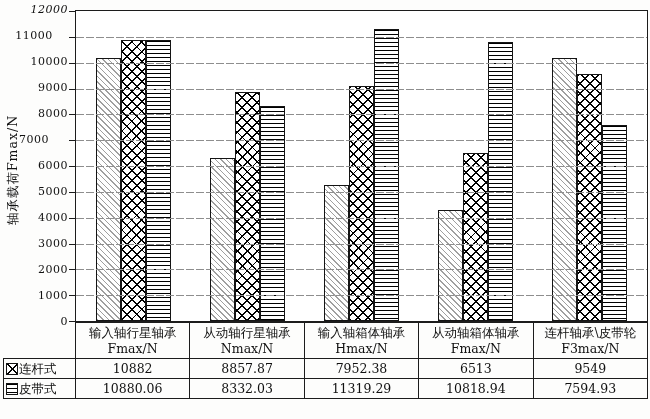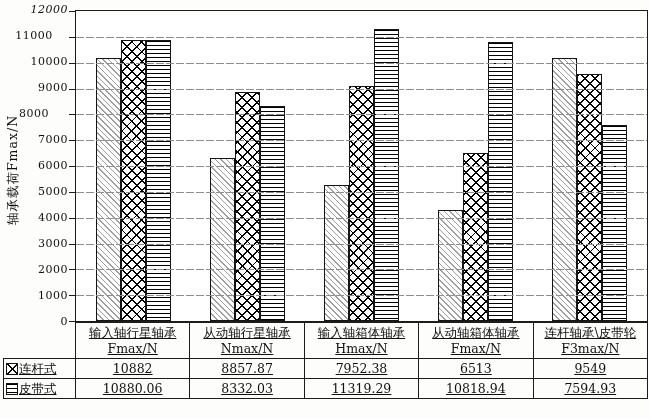--- a/index.html
+++ b/index.html
@@ -37,21 +37,21 @@
   }
   .y-title{
     position:absolute;left:13px;top:170px;
     transform:translate(-50%,-50%) rotate(-90deg);
     transform-origin:center;white-space:nowrap;
     font-size:12.5px;letter-spacing:1px;
   }
   
   .table-wrap{position:absolute;left:3px;top:322px;width:645px;}
   table{width:100%;border-collapse:collapse;table-layout:fixed;font-size:12.5px;}
-  th,td{border:1px solid #1c1c1c;padding:0;text-align:center;font-weight:normal;overflow:hidden;text-decoration:underline;}
+  th,td{border:1px solid #1c1c1c;padding:0;text-align:center;font-weight:normal;overflow:hidden;}
   td.corner{border:none;background:transparent;}
   thead th{height:35px;line-height:16px;font-size:12.5px;}
   tbody th{height:19px;line-height:19px;text-align:left;padding-left:2px;white-space:nowrap;}
   tbody td{height:19px;line-height:19px;}
   .swatch{
     display:inline-block;width:10px;height:10px;border:1px solid #141414;
     background-color:#fff;vertical-align:-2px;margin-right:1px;
   }
 </style>
 </head>
@@ -60,22 +60,22 @@
 <div class="canvas">
   <div class="y-title">轴承载荷Fmax/N</div>
   <div class="gutter">
       <div class="ytick" style="top: calc(100% - 6px);">0</div>
       <div class="ytick" style="top: calc(91.6667% - 6px);">1000</div>
       <div class="ytick" style="top: calc(83.3333% - 6px);">2000</div>
       <div class="ytick" style="top: calc(75% - 6px);">3000</div>
       <div class="ytick" style="top: calc(66.6667% - 6px); padding-left: 32px;">4000</div>
       <div class="ytick" style="top: calc(58.3333% - 6px);">5000</div>
       <div class="ytick" style="top: calc(50% - 6px);">6000</div>
-      <div class="ytick" style="top: calc(41.6667% - 6px);">7000</div>
-      <div class="ytick" style="top: calc(33.3333% - 6px); text-align: center;">8000</div>
+      <div class="ytick" style="top: calc(41.6667% - 6px); text-align: center;">7000</div>
+      <div class="ytick" style="top: calc(33.3333% - 6px);">8000</div>
       <div class="ytick" style="top: calc(25% - 6px);">9000</div>
       <div class="ytick" style="top: calc(16.6667% - 6px);">10000</div>
       <div class="ytick" style="top: calc(8.33333% - 6px); text-align: center;">11000</div>
       <div class="ytick" style="top: calc(0% - 6px); font-style: italic;">12000</div>
     </div>
   <div class="plot">
     <div class="bar-groups">
         <div class="bar-group">
           <div class="bar pat-0" style="height: 84.881%;"></div>
           <div class="bar pat-1" style="height: 90.6833%;"></div>

